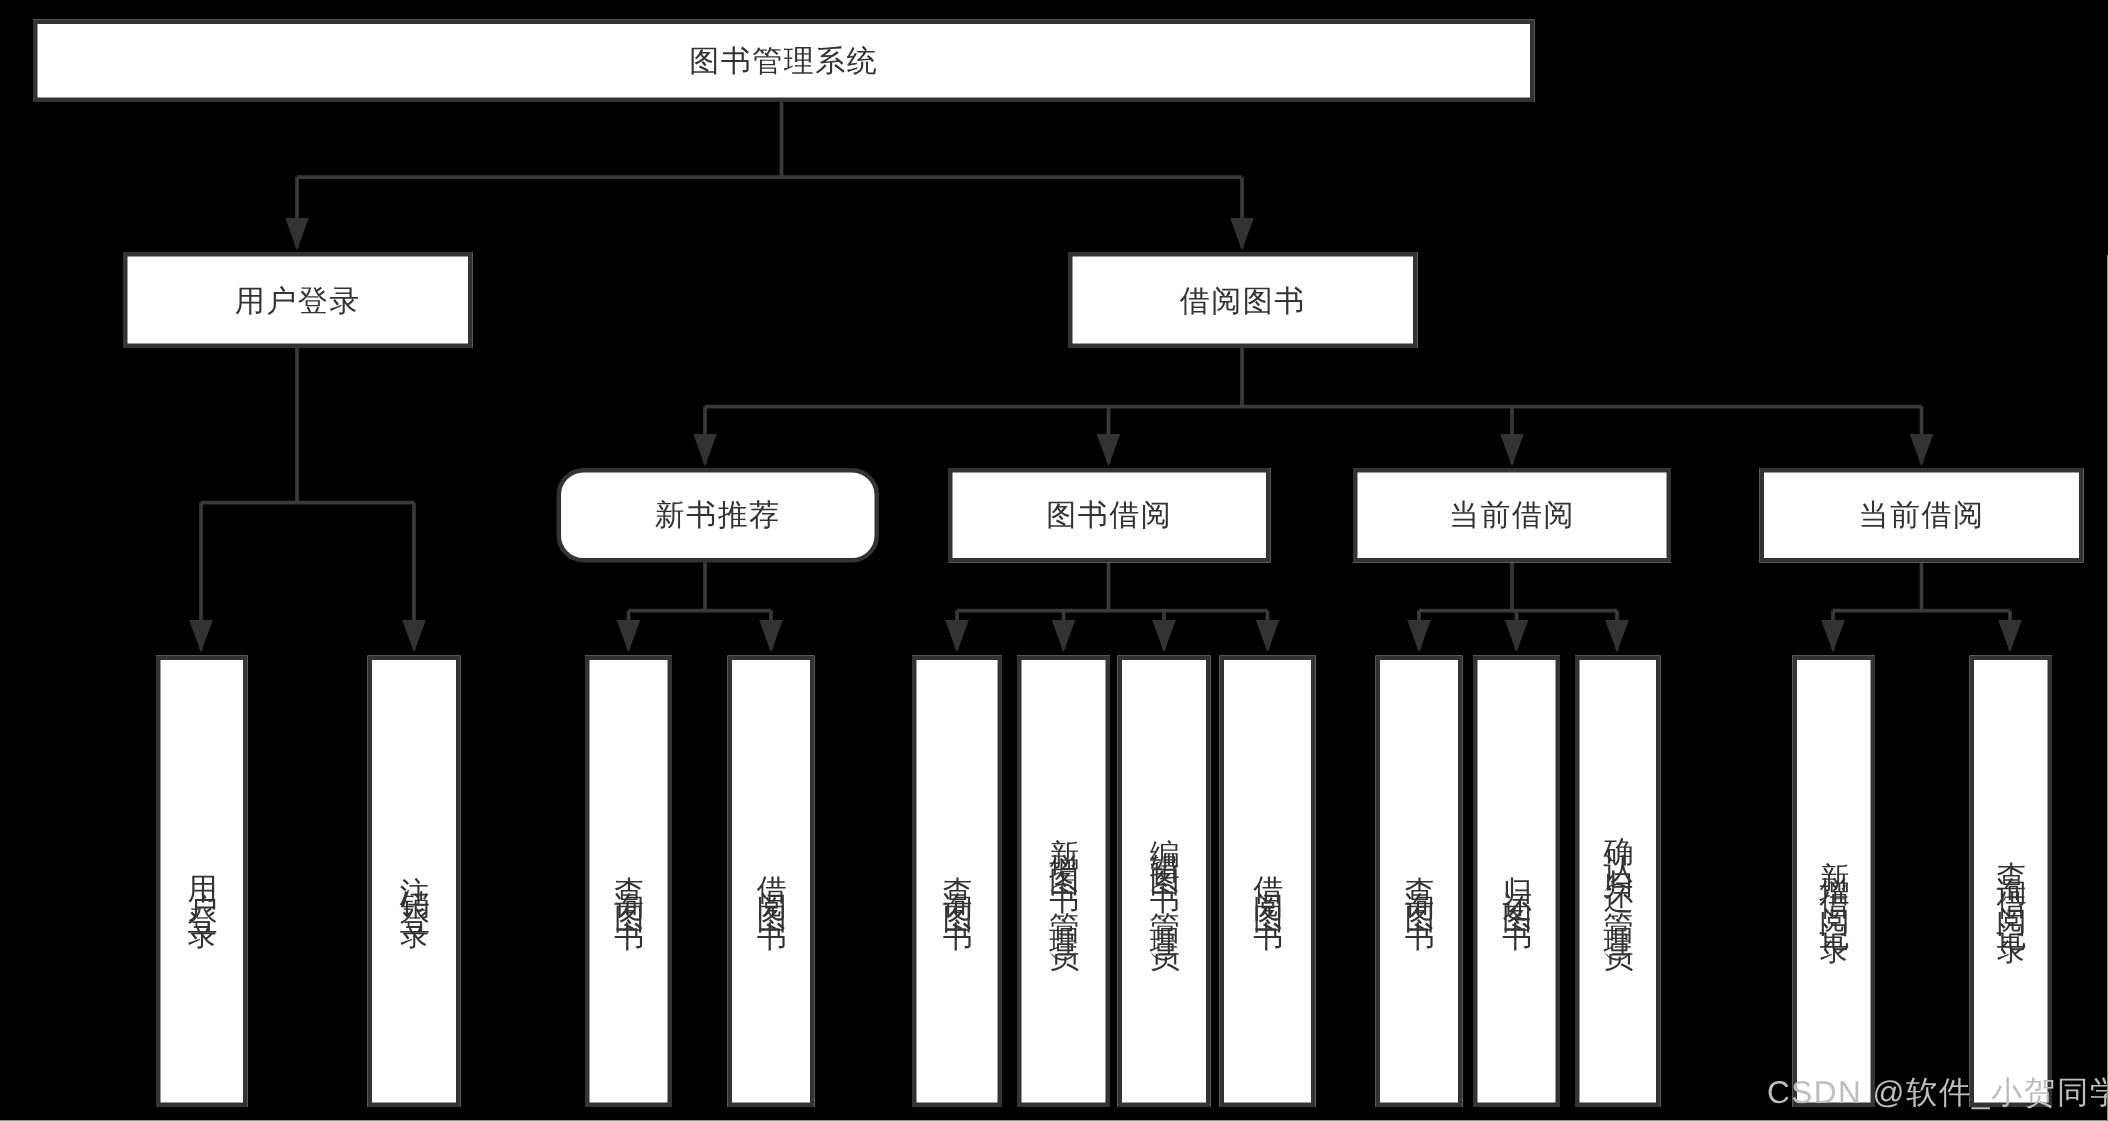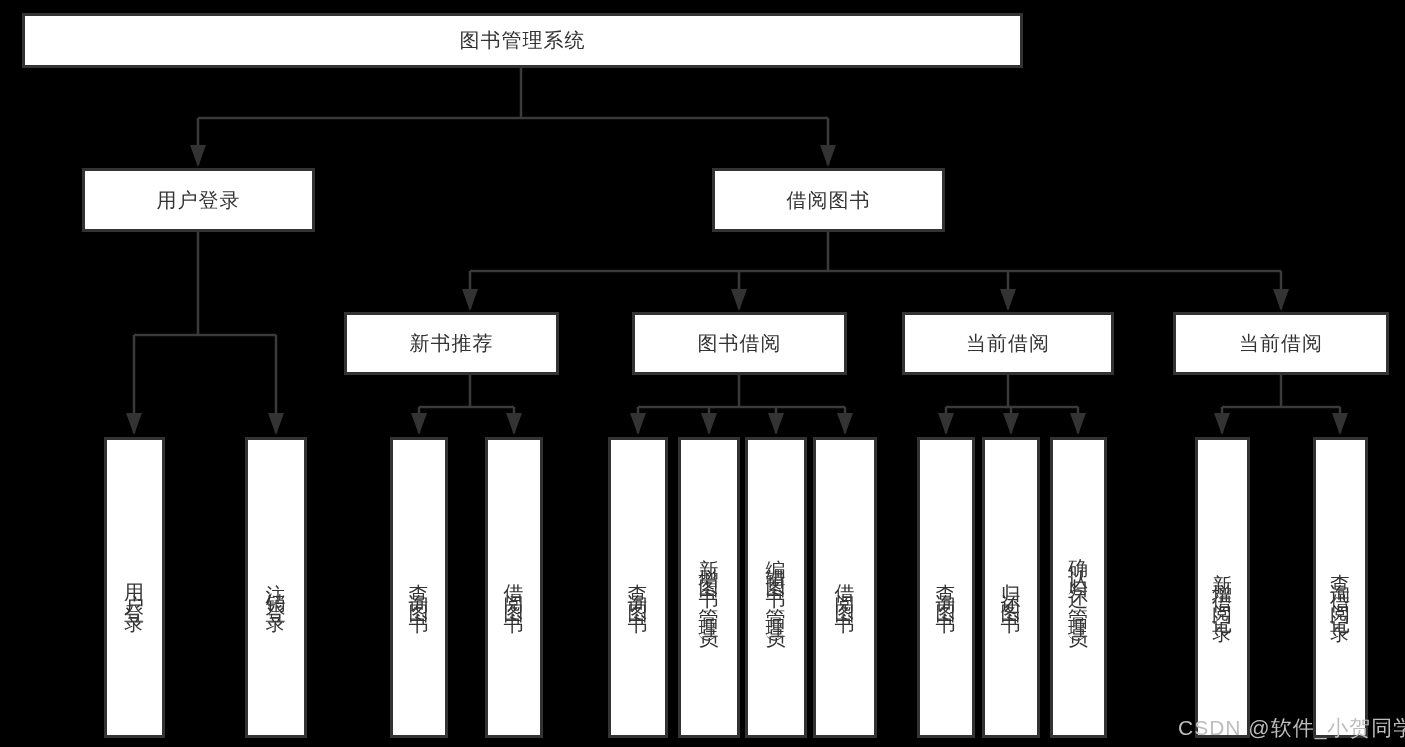--- a/index.html
+++ b/index.html
@@ -105,21 +105,21 @@
       <path d="M1222,407 L1222,433" marker-end="url(#arrow)"></path>
       <path d="M1340,407 L1340,433" marker-end="url(#arrow)"></path>
     </g>
   </svg>
 
   <div class="hbox" style="left:22px; top:13px; width:1001px; height:55px;">图书管理系统</div>
 
   <div class="hbox" style="left:82px; top:168px; width:233px; height:64px;">用户登录</div>
   <div class="hbox" style="left:712px; top:168px; width:233px; height:64px;">借阅图书</div>
 
-  <div class="hbox" style="left:344px; top:312px; width:215px; height:63px;">新书推荐</div>
+  <div class="hbox" style="left:371px; top:312px; width:215px; height:63px;border-radius:18px;">新书推荐</div>
   <div class="hbox" style="left:902px; top:312px; width:212px; height:63px;">当前借阅</div>
   <div class="hbox" style="left:632px; top:312px; width:215px; height:63px;">图书借阅</div>
   <div class="hbox" style="left:1173px; top:312px; width:216px; height:63px;">当前借阅</div>
 
   <div class="vbox" style="left:104px; width:61px;">
     <span class="vtext">用户登录</span>
   </div>
   <div class="vbox" style="left:245px; width:62px;">
     <span class="vtext">注销登录</span>
   </div>

